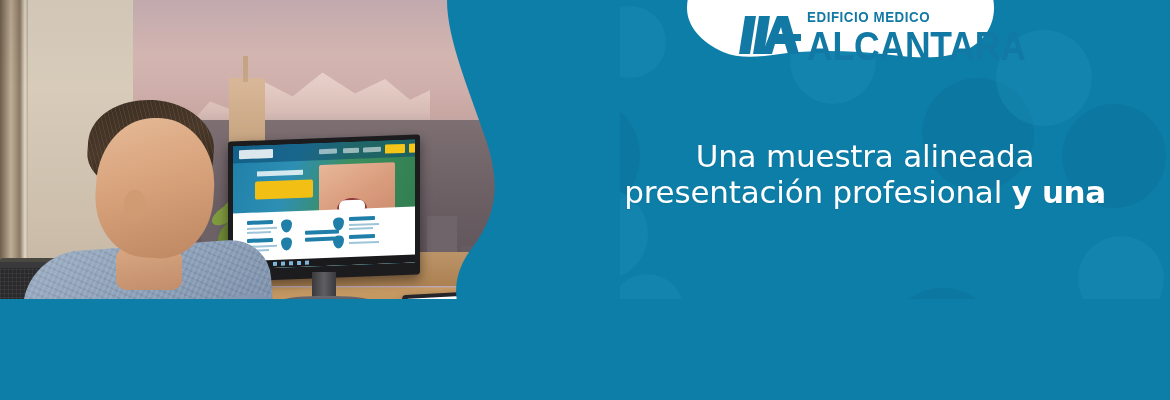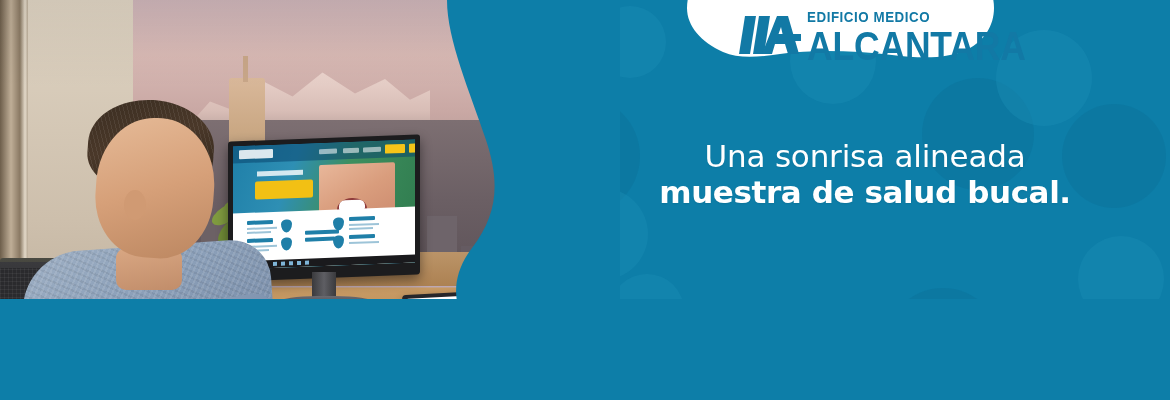--- a/index.html
+++ b/index.html
@@ -588,17 +588,17 @@
         </g>
       </svg>
       <div class="logo-texts">
         <div class="logo-top">EDIFICIO MEDICO</div>
         <div class="logo-main">ALCANTARA</div>
       </div>
     </div>
   </div>
 
   <div class="headline">
-    <span class="hl-line">Una sonrisa alineada</span>
-    <span class="hl-line b">muestra de salud bucal.</span>
+    <span class="hl-line">Una muestra alineada</span>
+    <span class="hl-line"><span>presentación profesional </span><span class="b">y una</span></span>
   </div>
 
 </div>
 
 </body></html>

